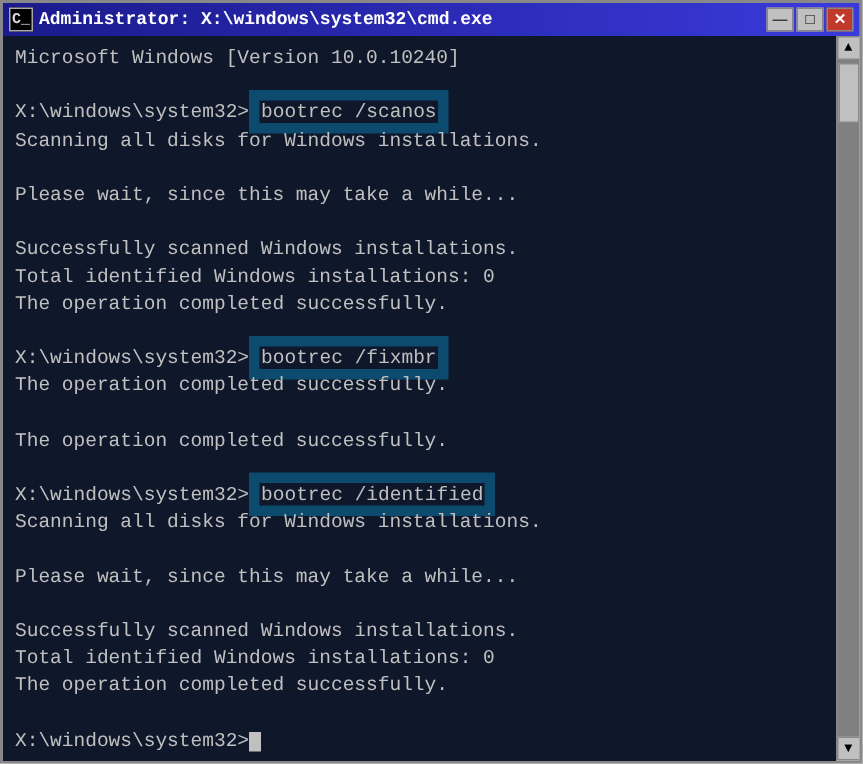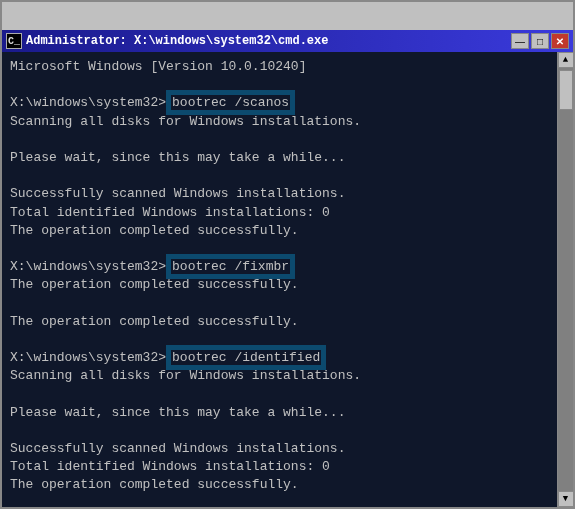--- a/index.html
+++ b/index.html
@@ -25,21 +25,20 @@
     }
 
     .titlebar {
       background: linear-gradient(to right, #1a1a8c, #3a3adc);
       height: 22px;
       display: flex;
       align-items: center;
       justify-content: space-between;
       padding: 0 4px;
       flex-shrink: 0;
-      margin-top: 28px;
     }
 
     .titlebar-left {
       display: flex;
       align-items: center;
       gap: 4px;
     }
 
     .titlebar-icon {
       width: 16px;
@@ -150,21 +149,21 @@
       white-space: pre;
       display: block;
     }
 
     .line.empty {
       height: 1.4em;
     }
 
     .cmd-highlight {
       background: transparent;
-      border: 5px solid #0c4a6e;
+      border: 7px solid #0c4a6e;
       padding: 0 1px;
       color: #c0c0c0;
     }
 
     .cursor {
       display: inline-block;
       width: 8px;
       height: 13px;
       background: #c0c0c0;
       vertical-align: text-bottom;

